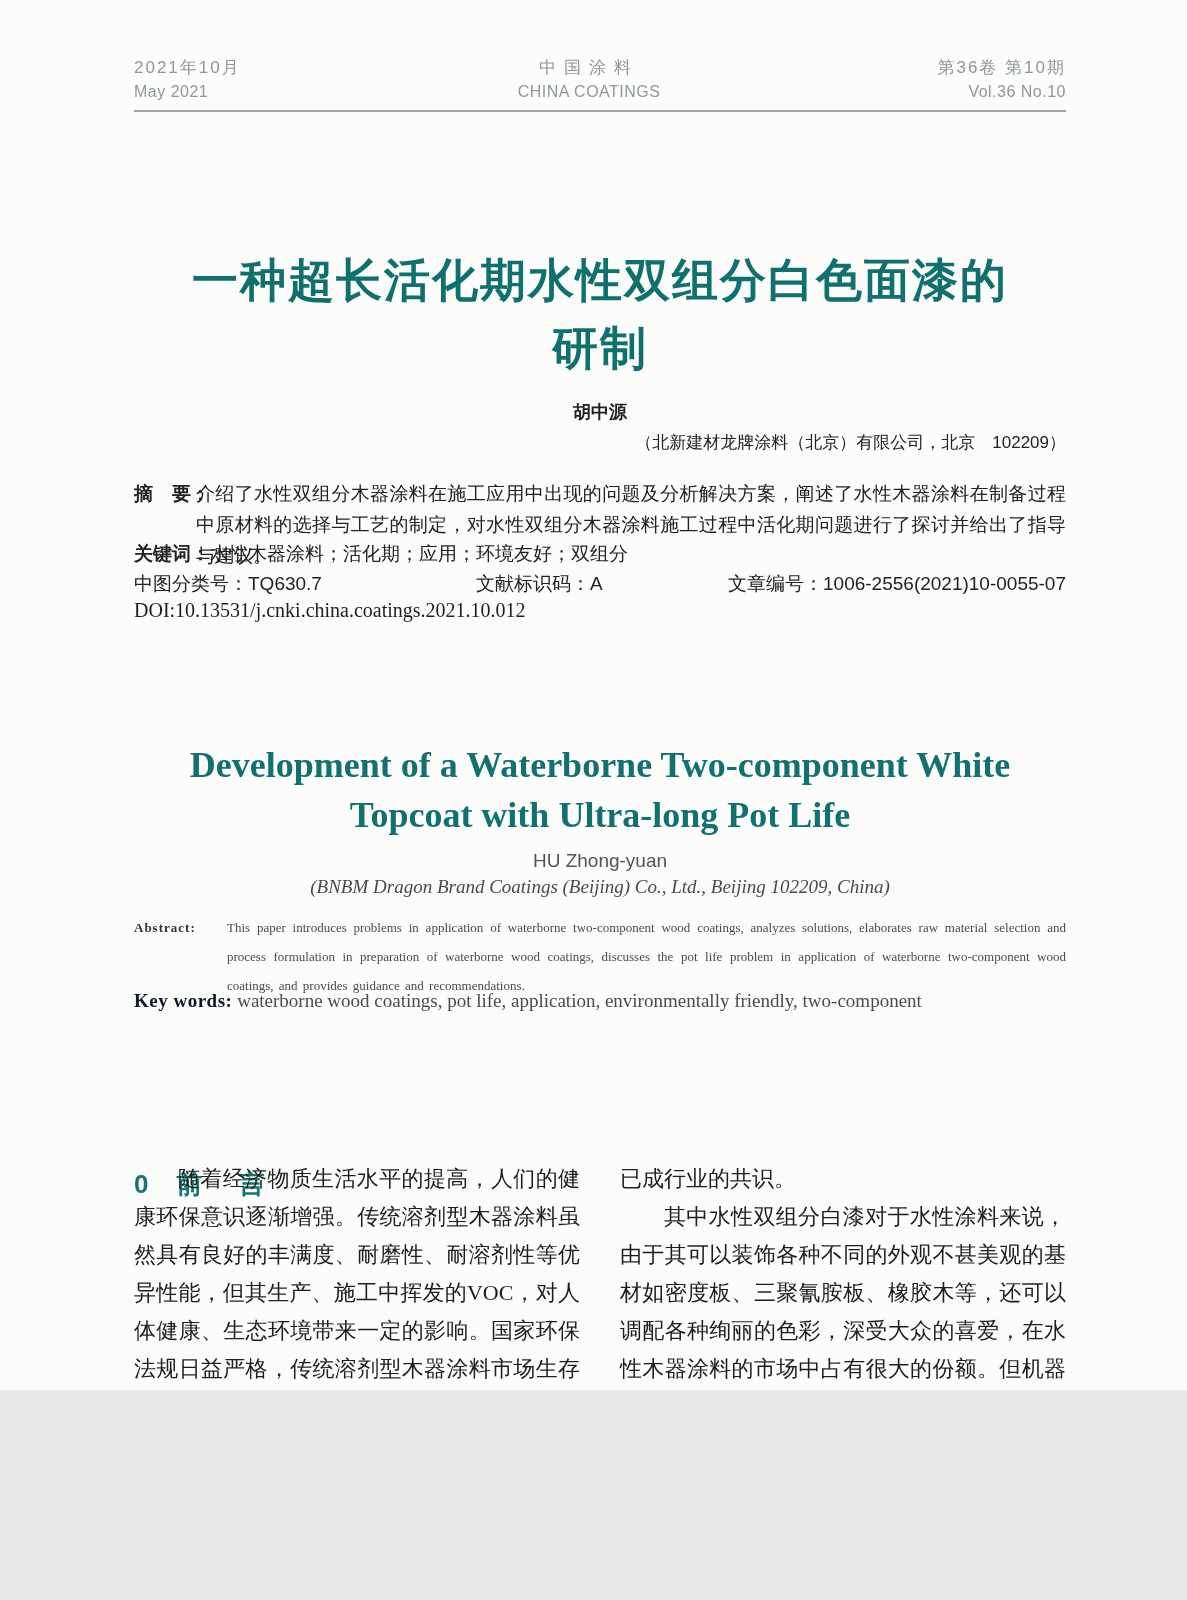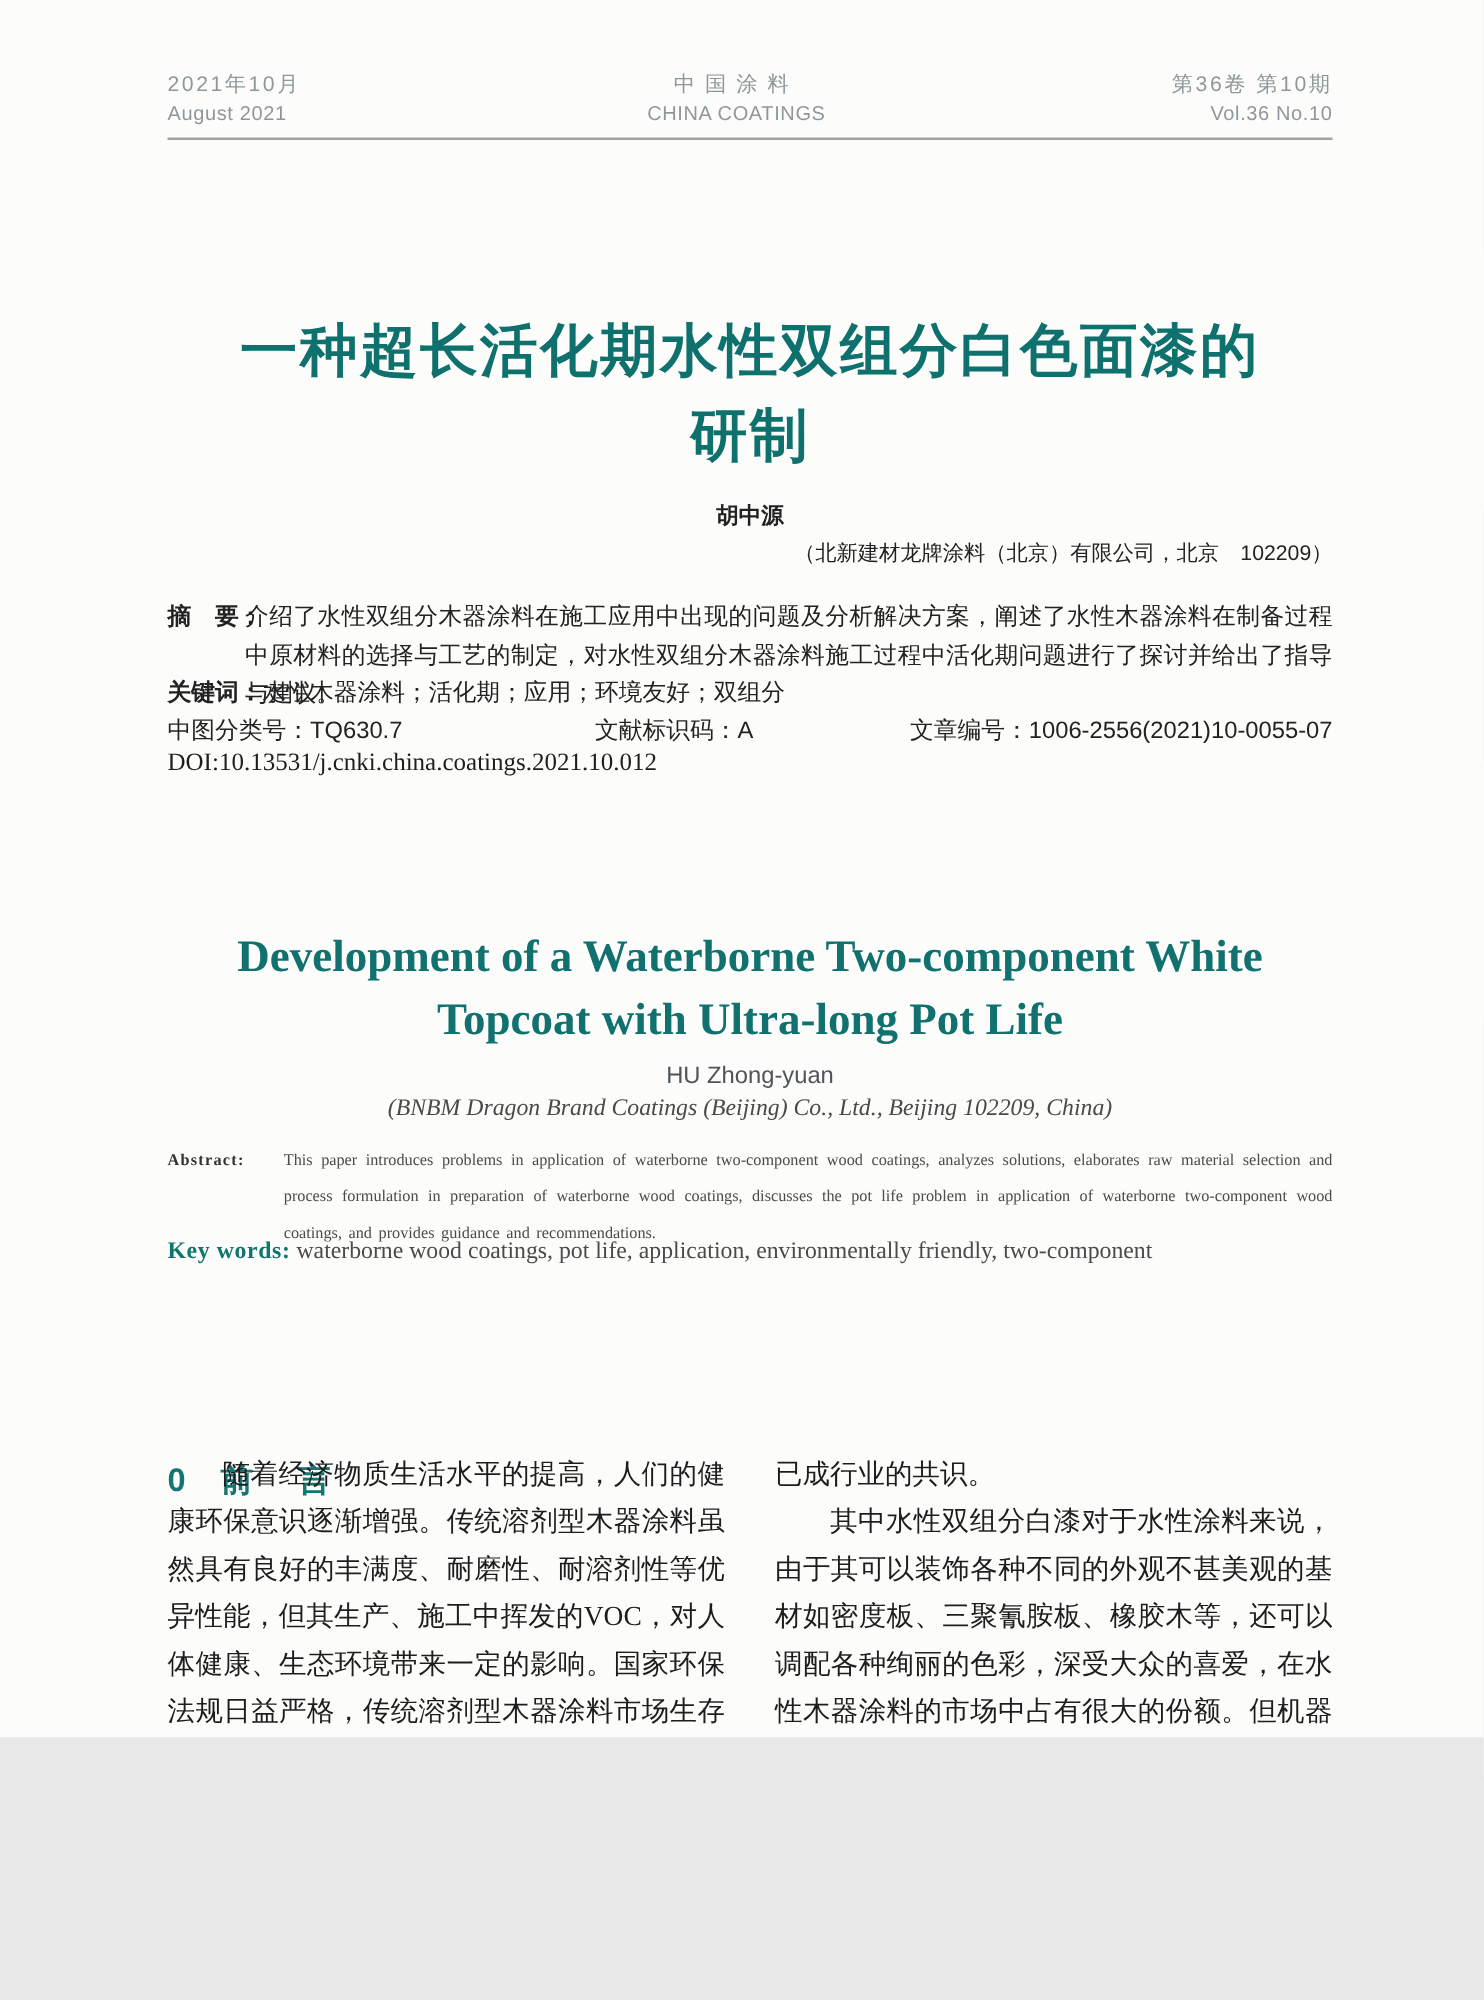--- a/index.html
+++ b/index.html
@@ -45,21 +45,21 @@
   .author-en { top:850px; text-align:center; font-size:19px; color:#4f5558; }
   .affil-en  { top:876px; text-align:center; font-size:19px; font-style:italic;
                font-family:"Liberation Serif", serif; color:#4a4a4a; }
 
   
   .abstract-en { top:913px; padding-left:93px; font-family:"Liberation Serif", serif;
                  font-size:13px; line-height:29px; text-align:justify; color:#4b4b4b;
                  word-spacing:2px; }
   .abstract-en .hang-label { font-family:"Liberation Serif", serif; letter-spacing:1px; color:#333; }
   .keywords-en { top:990px; font-family:"Liberation Serif", serif; font-size:19px; color:#4b4b4b; }
-  .keywords-en b { letter-spacing:0.5px; color:#0f766e; }
+  .keywords-en b { letter-spacing:0.5px; color:#0f172a; }
 
   
   .section-heading { top:1167px; color:#147672; font-weight:bold; font-size:26px; }
   .section-heading .num { margin-right:28px; }
   .section-heading .ttl { letter-spacing:36px; }
   .columns { top:1160px; display:flex; gap:40px; }
   .col { flex:1; font-size:22px; line-height:38px; text-align:justify;
          font-family:"Liberation Serif", serif; color:#1d1d1d; }
   .col p { margin:0; }
   .col p.indent { text-indent:2em; }
@@ -79,21 +79,21 @@
   .footer-page { font-size:38px; font-family:"Liberation Serif", serif; color:#33567e; }
 </style>
 </head>
 <body>
 
 <div class="page">
 
   <header class="header abs">
     <div class="h-left">
       <div class="cn">2021年10月</div>
-      <div class="en">August 2021</div>
+      <div class="en">May 2021</div>
     </div>
     <div class="h-center">
       <div class="cn">中国涂料</div>
       <div class="en">CHINA COATINGS</div>
     </div>
     <div class="h-right">
       <div class="cn">第36卷 第10期</div>
       <div class="en">Vol.36  No.10</div>
     </div>
   </header>

